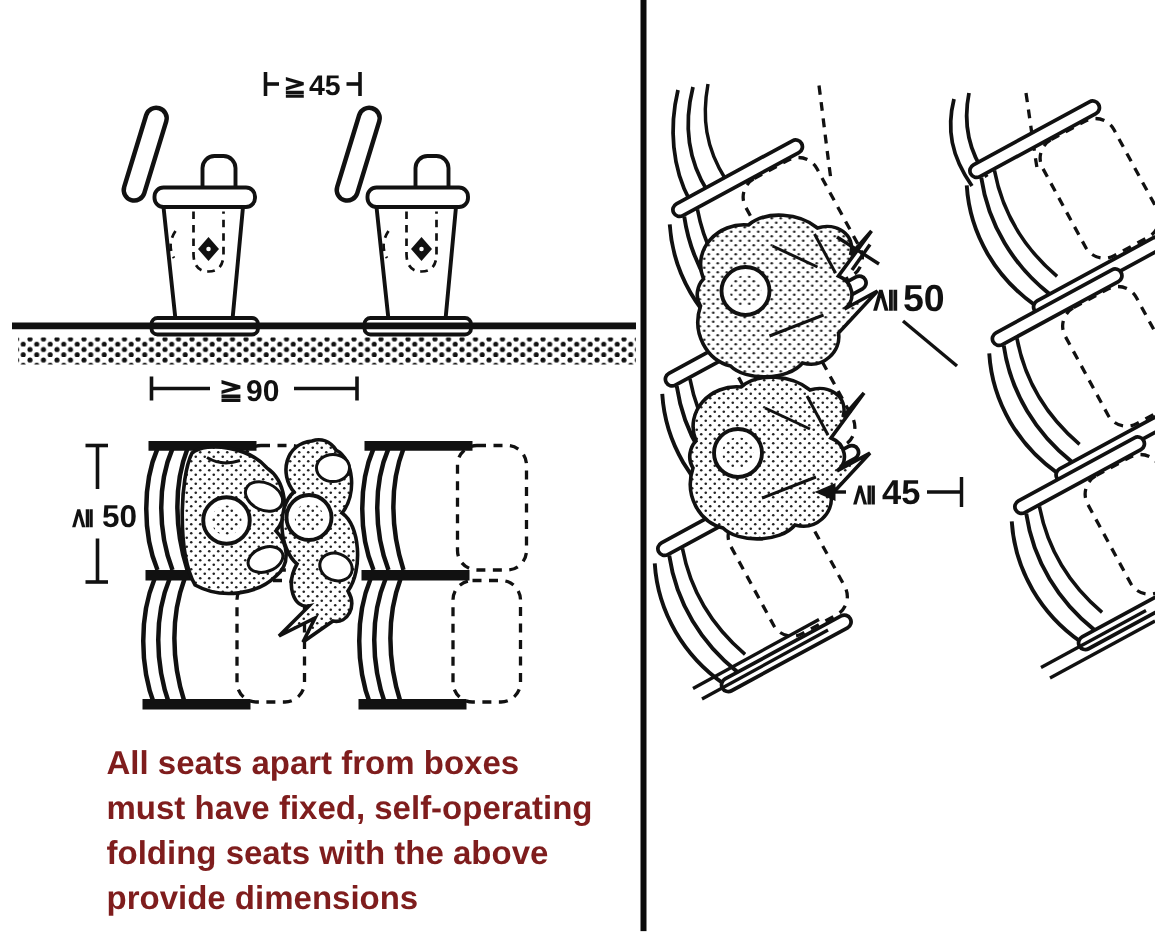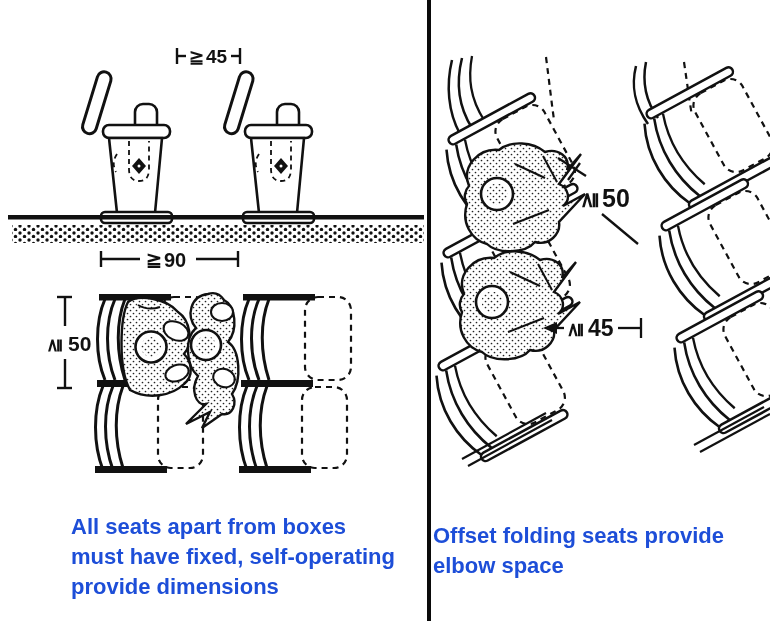--- a/index.html
+++ b/index.html
@@ -1,22 +1,22 @@
 <!DOCTYPE html>
 <html><head>
 <meta charset="utf-8">
 <style>
   html,body{margin:0;padding:0;background:#fff;}
   .stage{position:relative;width:770px;height:621px;background:#ffffff;overflow:hidden;
          font-family:"Liberation Sans",sans-serif;}
   .divider{position:absolute;left:427px;top:0;width:4px;height:621px;background:#0a0a0a;}
   svg text{font-family:"Liberation Sans",sans-serif;fill:#111;}
   .dim{font-weight:700;}
-  .caption{position:absolute;color:#1d4ed8;font-weight:700;font-size:22px;line-height:30px;
-           letter-spacing:0px;white-space:nowrap;margin-top:18px;}
+  .caption{position:absolute;color:#7f1d1d;font-weight:700;font-size:22px;line-height:30px;
+           letter-spacing:0px;white-space:nowrap;}
   .caption-left{left:71px;top:494px;}
   .caption-right{left:433px;top:503px;}
 </style>
 </head>
 <body>
 
 <div class="stage">
 
   <svg style="position:absolute;left:0;top:0;" width="430" height="494" viewBox="0 0 430 494">
     <defs>
@@ -110,20 +110,21 @@
       <ellipse cx="222" cy="312" rx="11" ry="9" fill="#fff" stroke="#111" stroke-width="2"></ellipse>
       <ellipse cx="224" cy="378" rx="11" ry="9" transform="rotate(20 224 378)" fill="#fff" stroke="#111" stroke-width="2"></ellipse>
       <circle cx="206" cy="345" r="15" fill="#fff" stroke="#111" stroke-width="2.6"></circle>
       <circle cx="206" cy="345" r="9.5" fill="url(#stip)"></circle>
     </g>
   </svg>
 
   <div class="caption caption-left">
     <div>All seats apart from boxes</div>
     <div>must have fixed, self-operating</div>
+    <div>folding seats with the above</div>
     <div>provide dimensions</div>
   </div>
 
   <div class="divider"></div>
 
   <svg style="position:absolute;left:431px;top:0;" width="339" height="502" viewBox="431 0 339 502">
     <defs>
 
       <g id="seatD">
         <g transform="rotate(-28.5)">
@@ -185,18 +186,14 @@
     <g>
       <path d="M543,328 L557,322 L557,334 Z" fill="#111"></path>
       <line x1="556" y1="328" x2="564" y2="328" stroke="#111" stroke-width="2.3"></line>
       <line x1="618" y1="328" x2="641" y2="328" stroke="#111" stroke-width="2.3"></line>
       <line x1="641" y1="318" x2="641" y2="338" stroke="#111" stroke-width="2.3"></line>
     </g>
     <text class="dim" font-size="19" transform="translate(581,338) rotate(-90)">≧</text>
     <text class="dim" x="588" y="336" font-size="23">45</text>
   </svg>
 
-  <div class="caption caption-right">
-    <div>Offset folding seats provide</div>
-    <div>elbow space</div>
-  </div>
 
 </div>
 
 </body></html>

